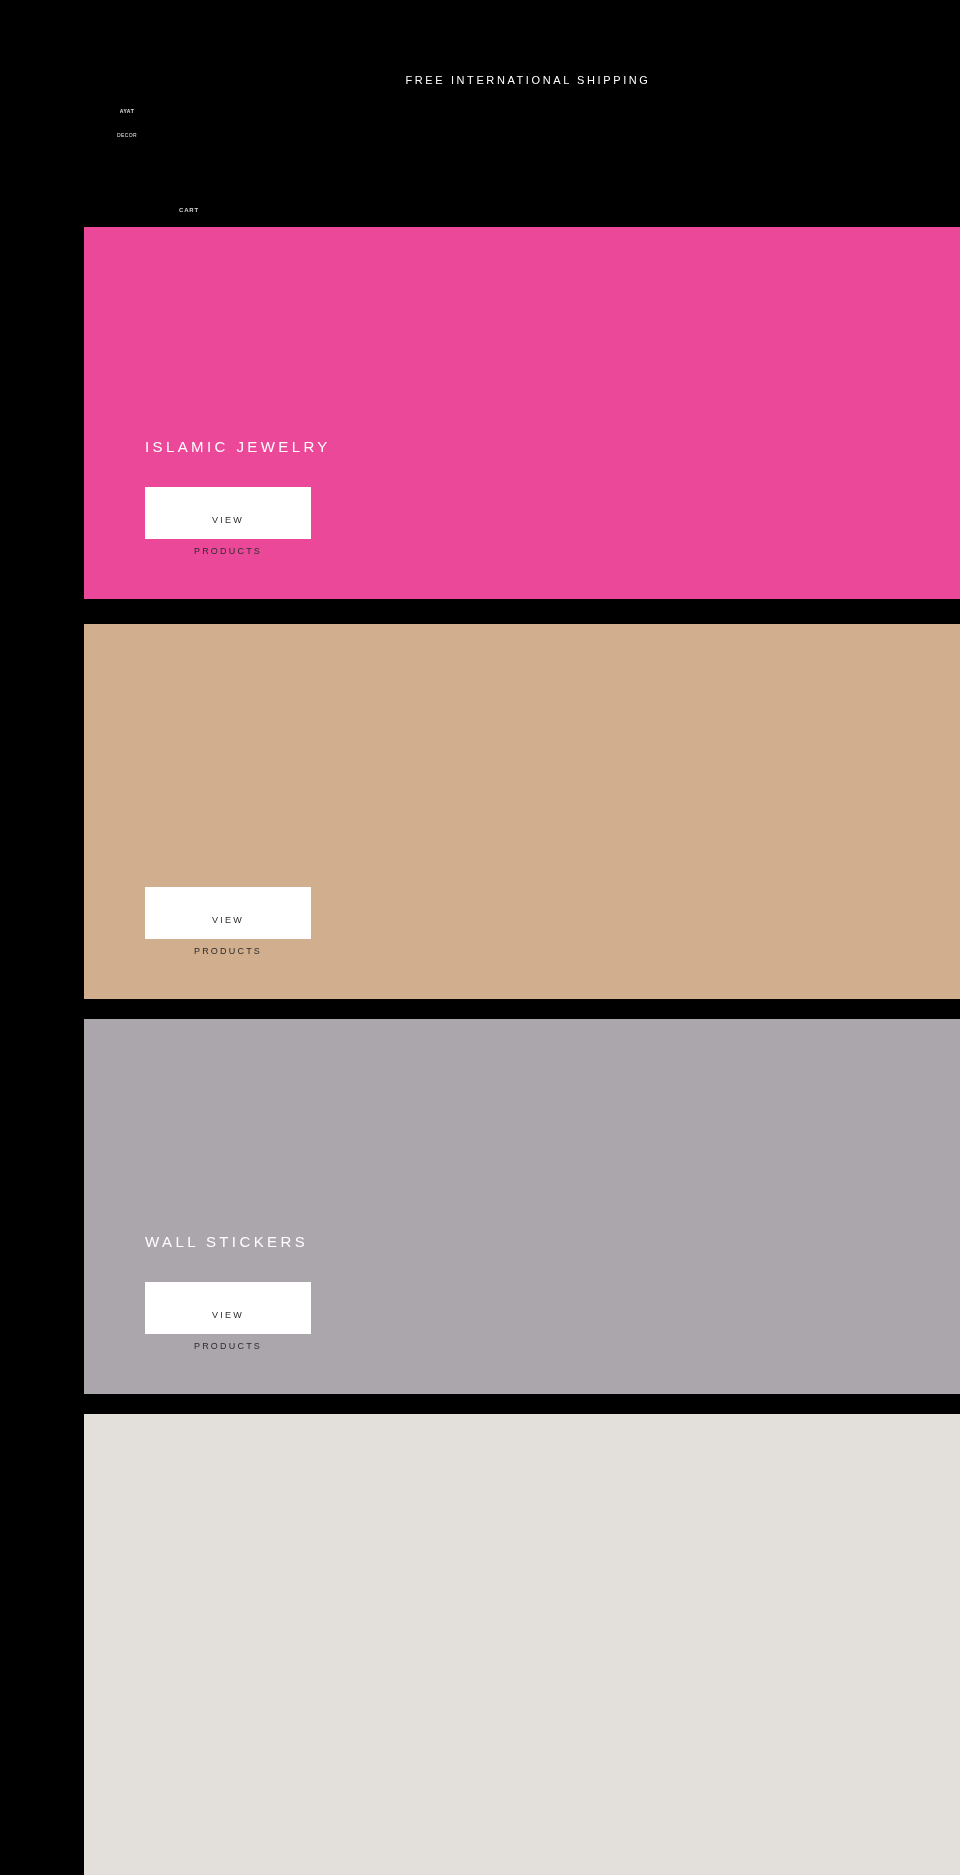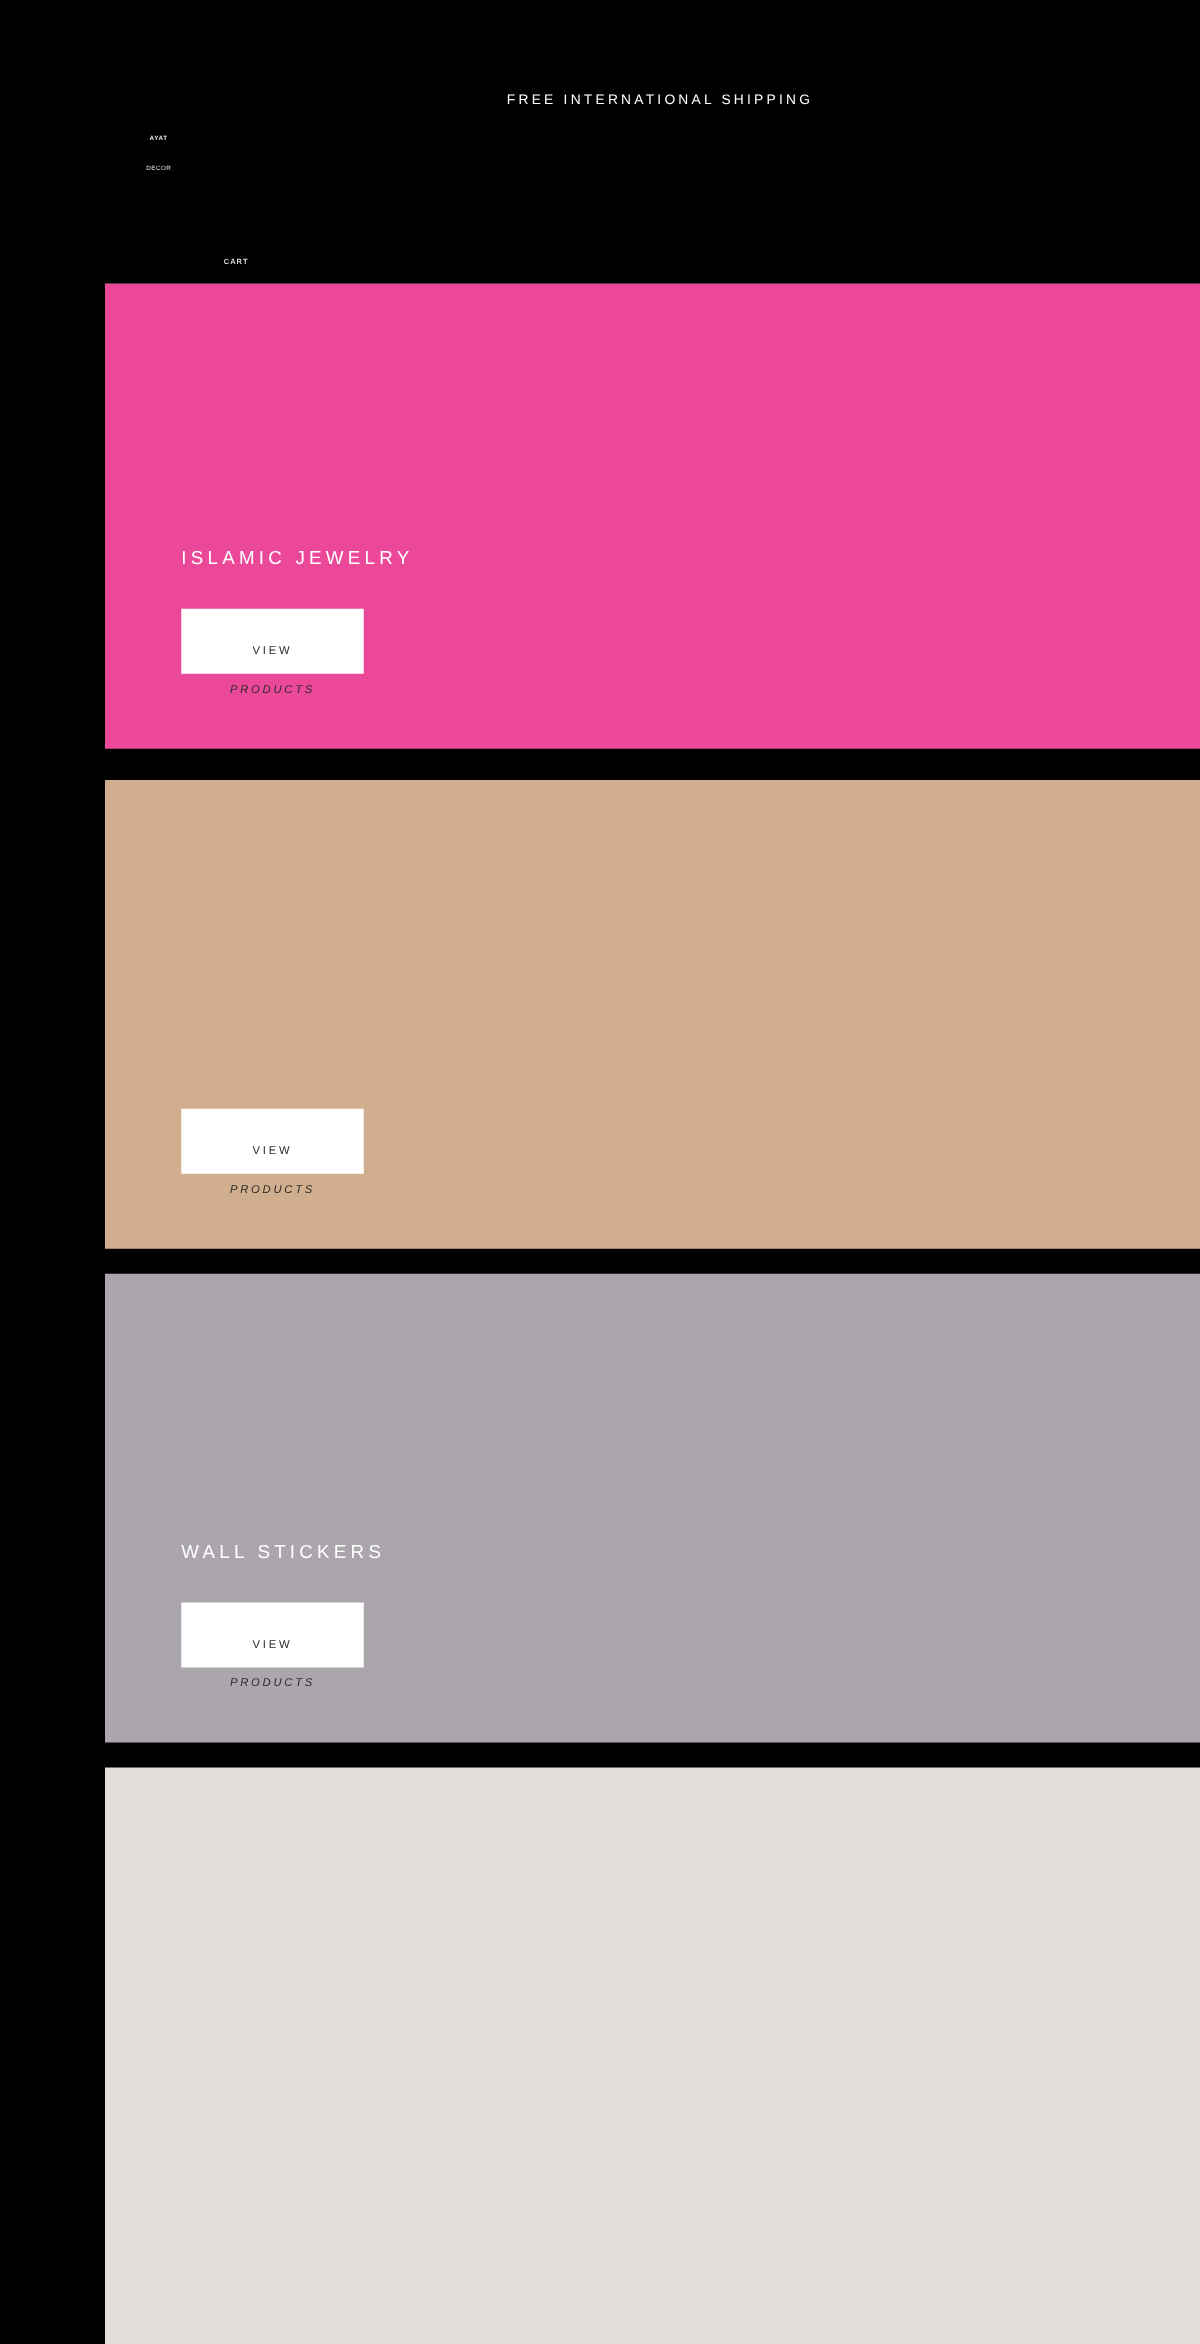--- a/index.html
+++ b/index.html
@@ -131,35 +131,35 @@
   .banner-title {
     color:#ffffff;
     font-size:15px;
     letter-spacing:3.4px;
     font-weight:400;
     margin-bottom:32px;
     white-space:nowrap;
   }
   .banner-btn {
     display:block;
-    width:146px;
+    width:166px;
     height:52px;
     background:#ffffff;
     color:#2b2b2b;
     border:none;
     font-family:"Liberation Sans", sans-serif;
     font-size:9px;
     letter-spacing:2.2px;
     line-height:15px;
     padding-top:10px;
     cursor:pointer;
     text-align:center;
   }
   .banner-btn .btn-l1 { display:block; }
-  .banner-btn .btn-l2 { display:block;font-style:italic; }
+  .banner-btn .btn-l2 { display:block; }
 
   #banner-0 { top:163px;  height:372px; }
   #banner-1 { top:560px;  height:375px; }
   #banner-2 { top:955px;  height:375px;padding-left:14px; }
   #banner-3 { top:1350px; height:525px; }
 </style>
 </head>
 <body>
 
 <div class="page" style="background: rgb(0, 0, 0);">

